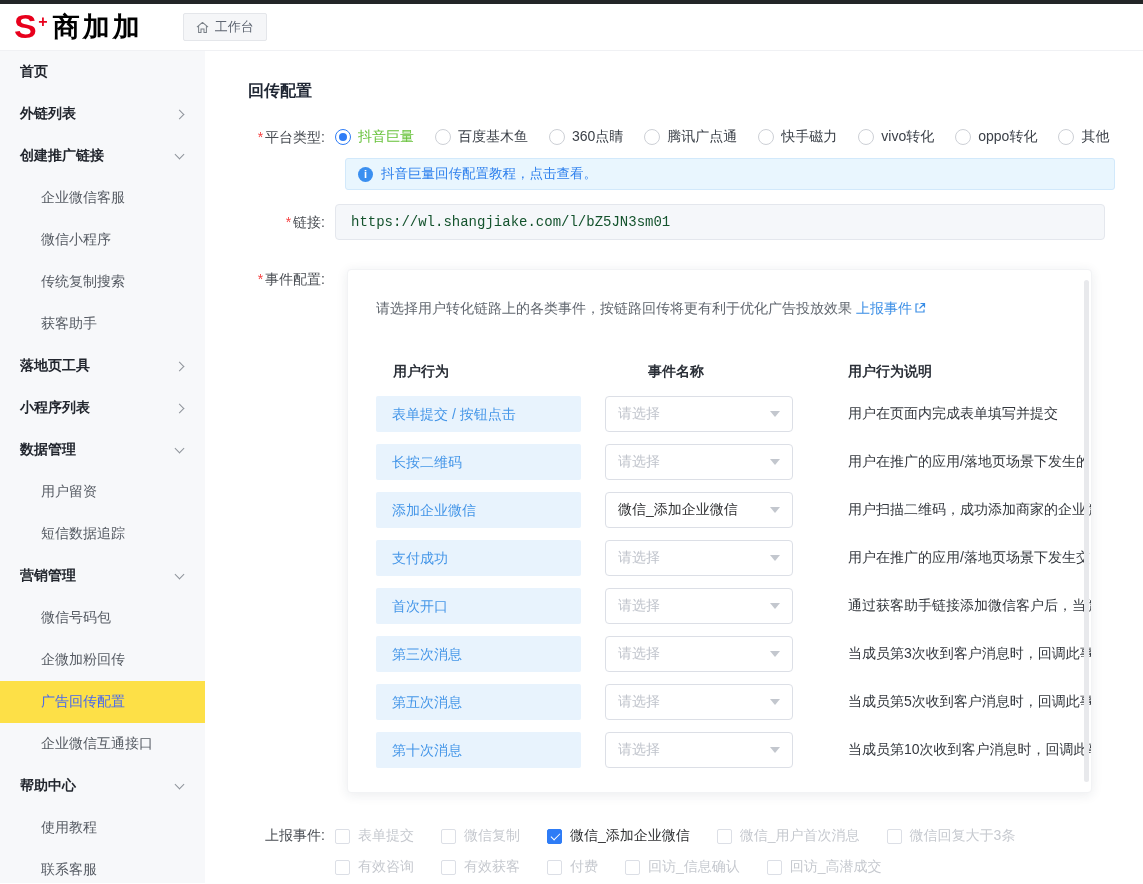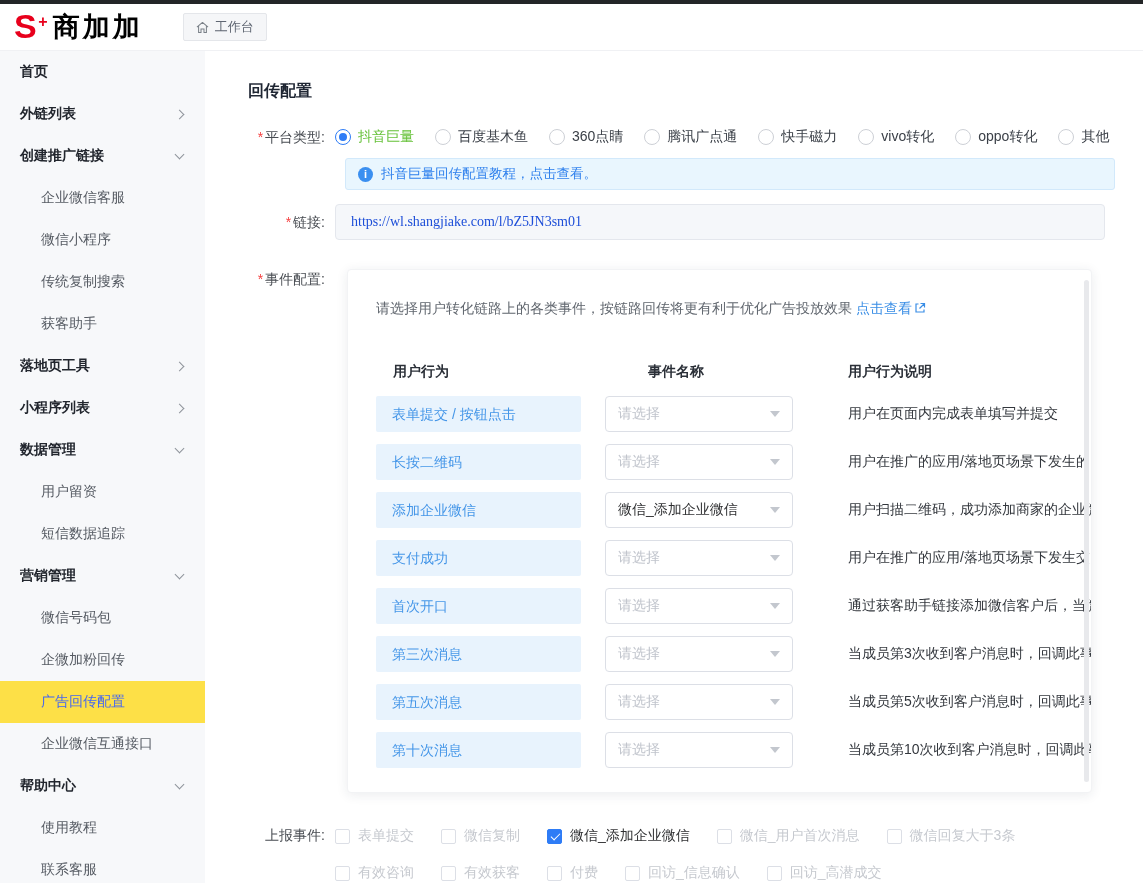--- a/index.html
+++ b/index.html
@@ -43,21 +43,21 @@
   .radio.sel .radio-label { color:#67c23a; }
   
   .banner { margin:11px 0 0 97px; width:770px; height:32px; background:#e9f6fe; border:1px solid #d2e9fb;
     border-radius:3px; display:flex; align-items:center; padding:0 12px; gap:8px; }
   .info-ic { width:15px; height:15px; border-radius:50%; background:#3a8ff0; color:#fff; font-size:11px; font-weight:700;
     display:flex; align-items:center; justify-content:center; flex:none; font-style:normal; }
   .banner-text { font-size:13.5px; color:#2f80ed; cursor:pointer; }
   
   .row-link { margin-top:14px; align-items:center; }
   .link-input { width:770px; height:36px; background:#f5f7fa; border:1px solid #e4e7ed; border-radius:4px;
-    color:#1d4ed8; font-size:14px; padding:16px 15px; font-family:Liberation Serif, serif; }
+    color:#14532d; font-size:14px; padding:16px 15px; font-family:Liberation Mono, monospace; }
   
   .row-events { margin-top:29px; }
   .card { position:relative; width:745px; margin-left:12px; background:#fff; border:1px solid #f2f3f5; border-radius:4px;
     box-shadow:0 2px 12px rgba(31,45,61,.09); padding:28px 0 24px 28px; }
   .card-intro { font-size:14px; color:#60666e; line-height:20px; margin-bottom:44px; }
   .card-link { color:#3a8ee6; cursor:pointer; }
   .ext-ic { display:inline-block; vertical-align:-1px; margin-left:2px; }
   .thead { display:flex; font-size:14px; font-weight:700; color:#2b3038; margin-bottom:15px; }
   .c1 { width:205px; margin-right:24px; flex:none; }
   .c2 { width:188px; margin-right:55px; flex:none; }
@@ -68,21 +68,21 @@
     font-size:14px; color:#4596e8; cursor:pointer; }
   .select { height:36px; border:1px solid #dcdfe6; border-radius:4px; background:#fff; display:flex; align-items:center;
     justify-content:space-between; padding:0 12px; font-size:14px; color:#c0c4cc; cursor:pointer; }
   .select.filled { color:#303133; }
   .caret { width:0; height:0; border-left:5px solid transparent; border-right:5px solid transparent;
     border-top:6px solid #c3c7ce; flex:none; }
   .desc { font-size:14px; color:#33373d; white-space:nowrap; overflow:hidden; }
   .card-scrollbar { position:absolute; right:2px; top:10px; bottom:10px; width:5px; background:#e8e9ec; border-radius:3px; }
   
   .row-report { margin-top:34px; }
-  .cb-rows { display:flex; flex-direction:column; gap:19px; }
+  .cb-rows { display:flex; flex-direction:column; gap:13px; }
   .cb-row { display:flex; align-items:center; gap:27px; }
   .cb { display:flex; align-items:center; gap:8px; cursor:pointer; }
   .cb-box { width:15px; height:15px; border:1px solid #dcdfe6; border-radius:2px; background:#fff; position:relative; flex:none; }
   .cb.checked .cb-box { background:#2e7cf6; border-color:#2e7cf6; }
   .cb.checked .cb-box::after { content:""; position:absolute; left:4.5px; top:1.5px; width:4px; height:8px;
     border:solid #fff; border-width:0 1.5px 1.5px 0; transform:rotate(45deg); }
   .cb-label { font-size:14px; color:#c6c9cf; }
   .cb.checked .cb-label { color:#303133; }
 </style>
 </head>
@@ -201,21 +201,21 @@
     <div class="form-row row-link">
       <div class="form-label"><span class="star">*</span><span>链接:</span></div>
       <input class="link-input" readonly="" value="https://wl.shangjiake.com/l/bZ5JN3sm01" style="">
     </div>
 
     <div class="form-row row-events">
       <div class="form-label"><span class="star">*</span><span>事件配置:</span></div>
       <div class="card">
         <div class="card-intro">
           <span>请选择用户转化链路上的各类事件，按链路回传将更有利于优化广告投放效果</span>
-          <span class="card-link"><span>点击查看</span><span class="ext-ic"><svg width="12" height="12" viewBox="0 0 12 12">
+          <span class="card-link"><span>上报事件</span><span class="ext-ic"><svg width="12" height="12" viewBox="0 0 12 12">
                   <path d="M4.5 2 H2 V10 H10 V7.5 M6.5 1.5 H10.5 V5.5 M10.5 1.5 L5.5 6.5" fill="none" stroke="#3a8ee6" stroke-width="1.2"></path>
                 </svg></span></span>
         </div>
         <div class="thead">
           <div class="c1">用户行为</div>
           <div class="c2">事件名称</div>
           <div class="c3">用户行为说明</div>
         </div>
 
         <div class="trow">

